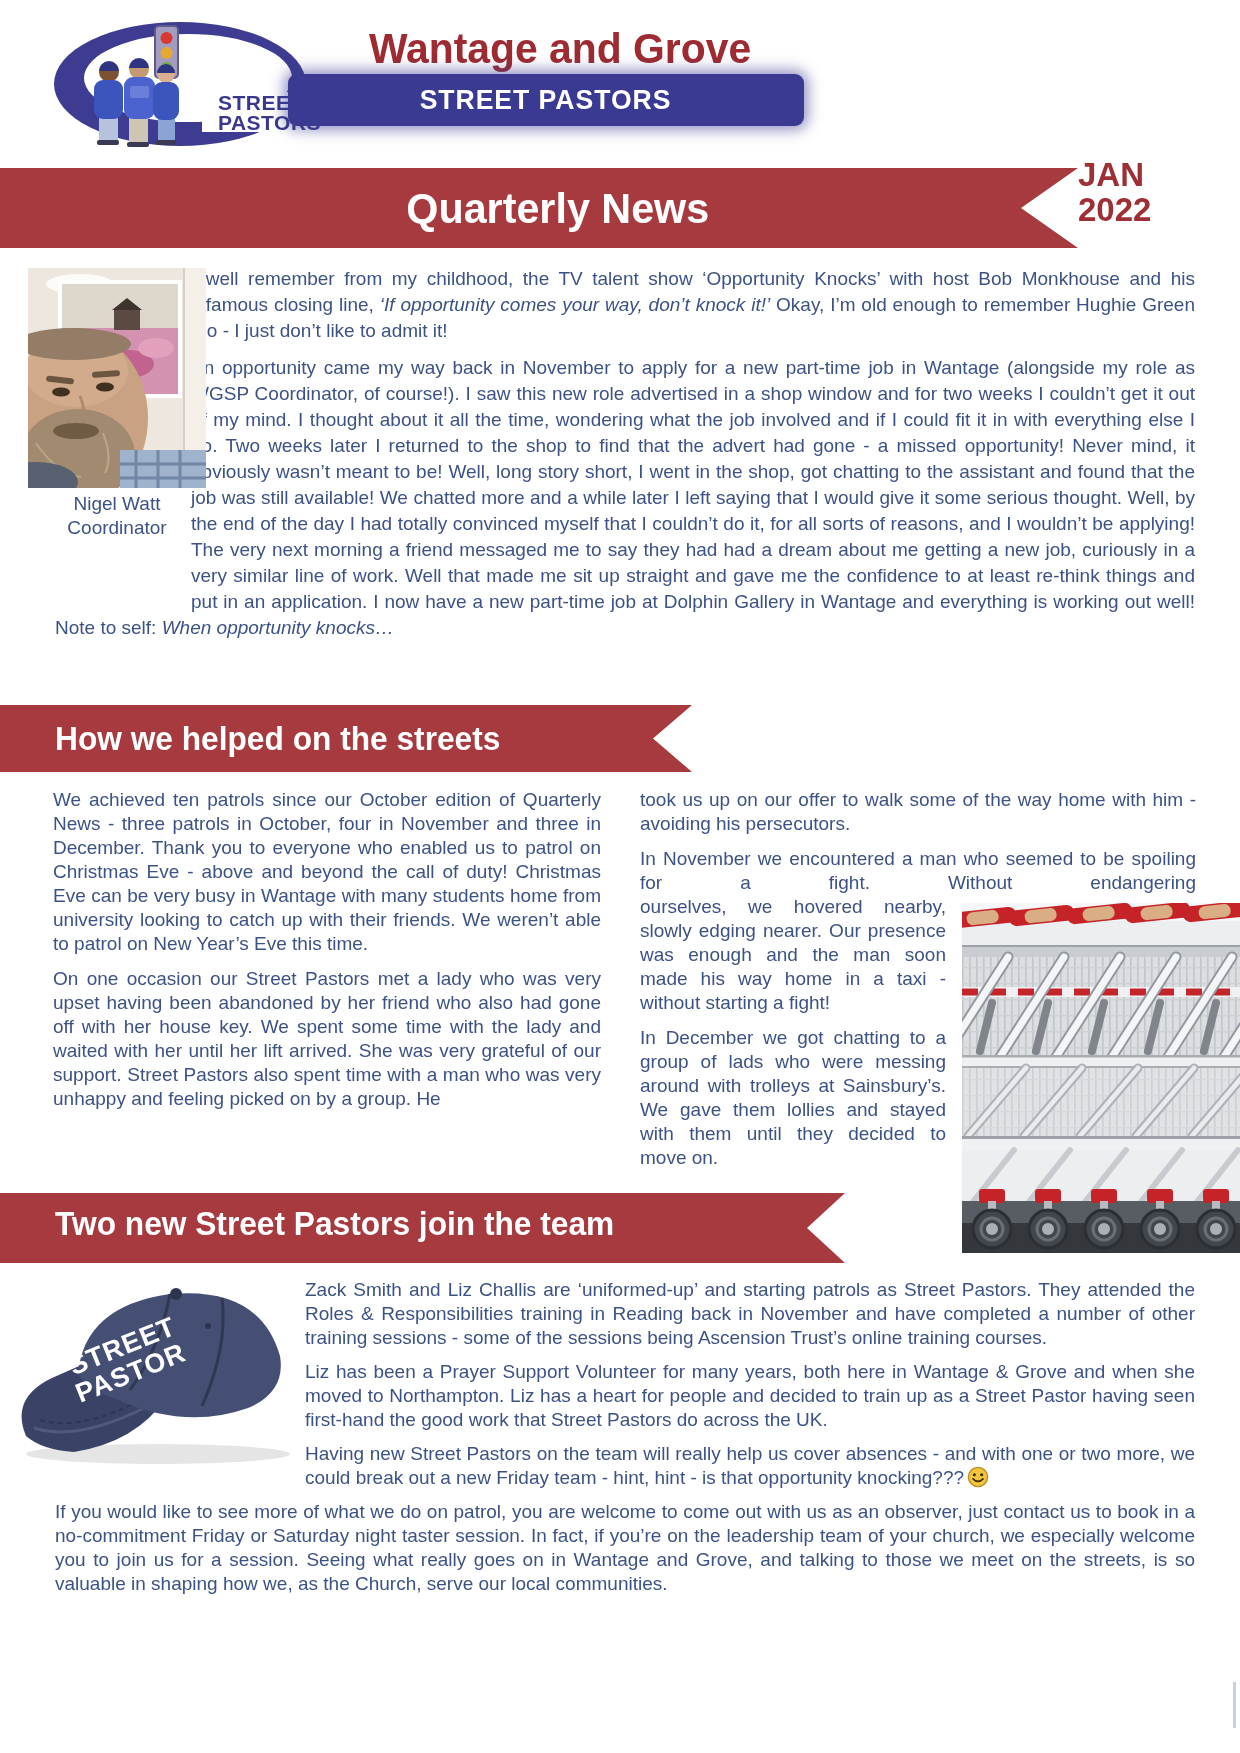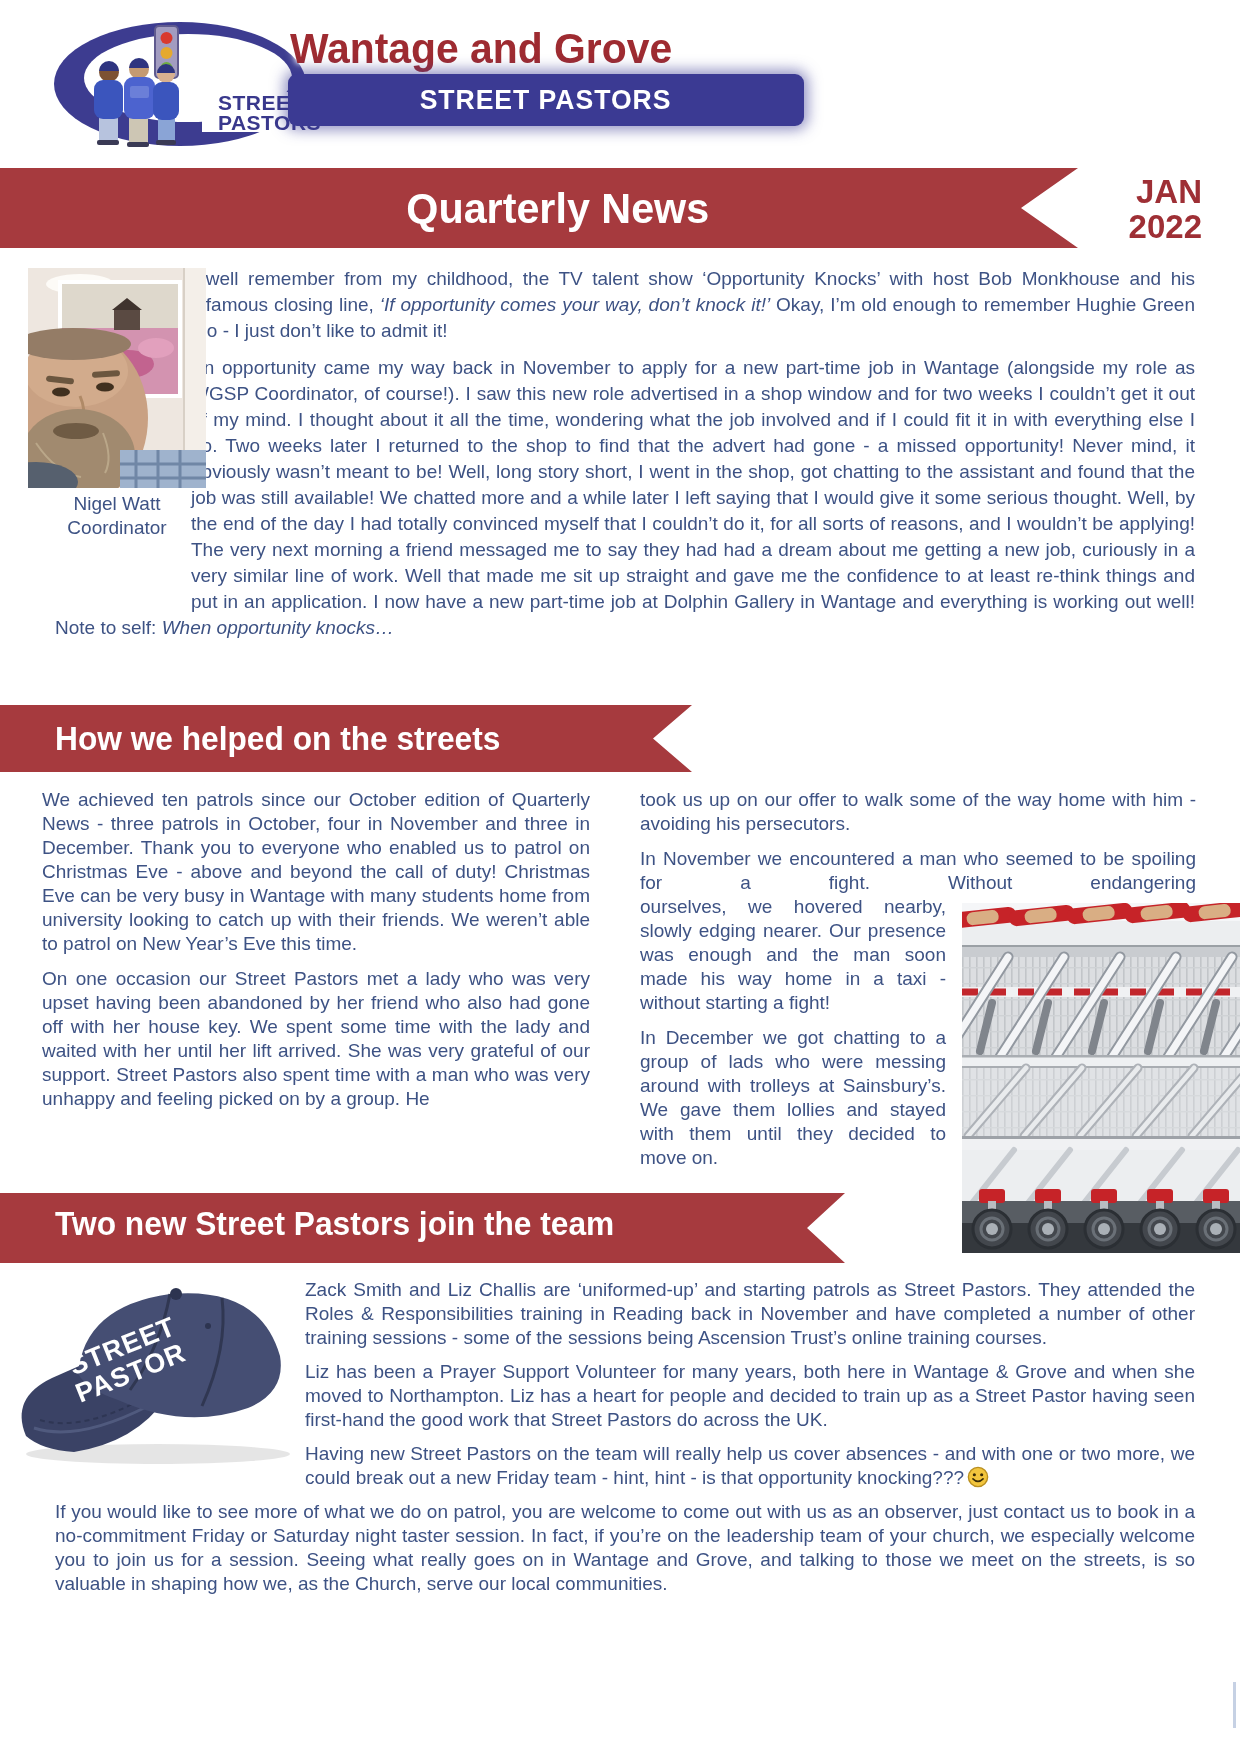--- a/index.html
+++ b/index.html
@@ -4,52 +4,52 @@
 <style>
   html,body{margin:0;padding:0;background:#ffffff;}
   #page{position:relative;width:1240px;height:1753px;background:#ffffff;overflow:hidden;
         font-family:"Liberation Sans","DejaVu Sans",sans-serif;color:#3d5284;}
   .body-txt{font-size:19px;line-height:24px;text-align:justify;}
   .body-txt p{margin:0 0 11px 0;}
   .it{font-style:italic;}
 
   
   #logo{position:absolute;left:52px;top:20px;width:285px;height:128px;}
-  #hdr-title{position:absolute;left:280px;top:24px;width:560px;
+  #hdr-title{position:absolute;left:280px;top:24px;width:560px;text-align:center;
              font-weight:bold;font-size:43px;color:#9e2b31;letter-spacing:0px;
              text-shadow:0 0 6px #fff,0 0 10px #fff;text-decoration:underline;}
   #hdr-bar{position:absolute;left:288px;top:74px;width:516px;height:52px;background:#3b3a93;
            border-radius:9px;box-shadow:0 0 14px 4px rgba(59,58,147,.55);
            color:#fff;font-weight:bold;font-size:28px;line-height:52px;text-align:center;letter-spacing:1px;}
   #hdr-bar span,#hdr-title span{display:inline-block;transform:scaleX(.95);}
 
   
   .ribbon{position:absolute;background:#a63a3e;color:#ffffff;font-weight:bold;box-sizing:border-box;white-space:nowrap;}
   #ribbon1{left:0;top:168px;width:1078px;height:80px;font-size:43px;line-height:80px;text-align:center;padding-left:38px;
            clip-path:polygon(0 0,100% 0,calc(100% - 57px) 50%,100% 100%,0 100%);}
   #ribbon2{left:0;top:705px;width:692px;height:67px;font-size:33px;line-height:67px;padding-left:55px;
            clip-path:polygon(0 0,100% 0,calc(100% - 39px) 50%,100% 100%,0 100%);}
   #ribbon3{left:0;top:1193px;width:845px;height:70px;font-size:33px;line-height:62px;padding-left:55px;
            clip-path:polygon(0 0,100% 0,calc(100% - 38px) 50%,100% 100%,0 100%);}
   .ribbon span{display:inline-block;transform:scaleX(.96);transform-origin:left center;}
   #ribbon1 span{transform-origin:center center;}
-  #date-block{position:absolute;left:1078px;top:174px;width:124px;text-align:right;
+  #date-block{position:absolute;left:1078px;top:157px;width:124px;text-align:left;
               color:#9e2f35;font-weight:bold;font-size:33px;line-height:35px;}
 
   
   #intro{position:absolute;left:55px;top:266px;width:1140px;}
   #intro{font-size:19px;line-height:26px;text-align:justify;}
   #intro p{margin:0 0 11px 0;}
   #photo-float{float:left;width:163px;height:339px;margin:0 0 4px -27px;position:relative;}
   #nigel-photo{position:absolute;left:0;top:2px;width:178px;height:220px;}
   #photo-caption{position:absolute;left:0;top:226px;width:178px;text-align:center;
                  font-size:19px;line-height:24px;color:#3d5284;}
 
   
-  #col-left{position:absolute;left:42px;top:788px;width:548px;}
+  #col-left{position:absolute;left:53px;top:788px;width:548px;}
   #col-right{position:absolute;left:640px;top:788px;width:556px;}
   #rp2a{text-align:justify;text-align-last:justify;margin-bottom:0;}
   #col-right-narrow{width:306px;}
   #col-right-narrow p{margin:0 0 11px 0;}
   #trolleys-photo{position:absolute;left:962px;top:903px;width:278px;height:350px;}
 
   
   #sec2{position:absolute;left:55px;top:1272px;width:1140px;padding-top:6px;box-sizing:border-box;}
   #cap-float{float:left;width:250px;height:214px;}
   #cap-photo{position:absolute;left:-47px;top:6px;width:298px;height:188px;}

